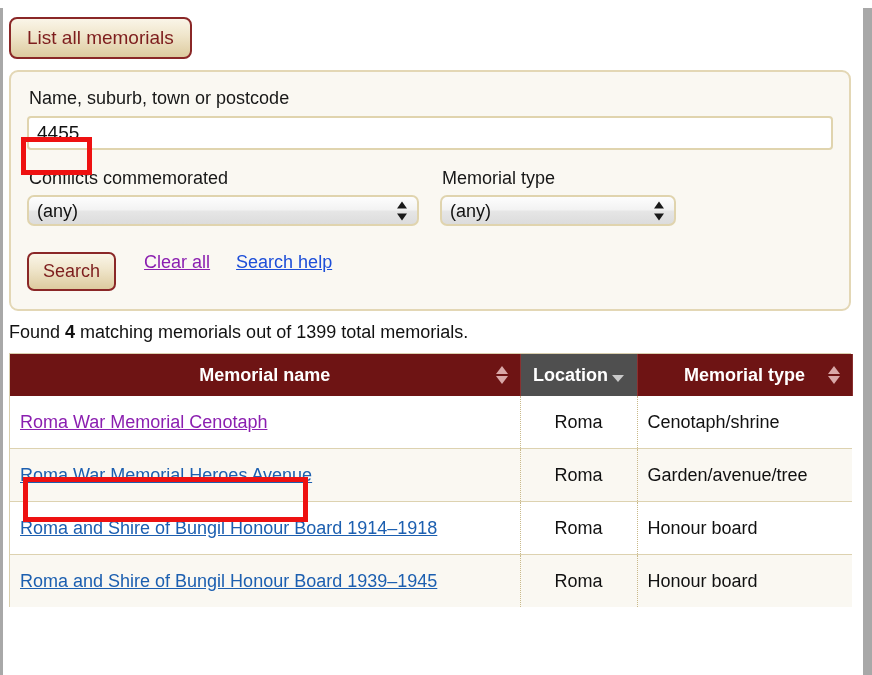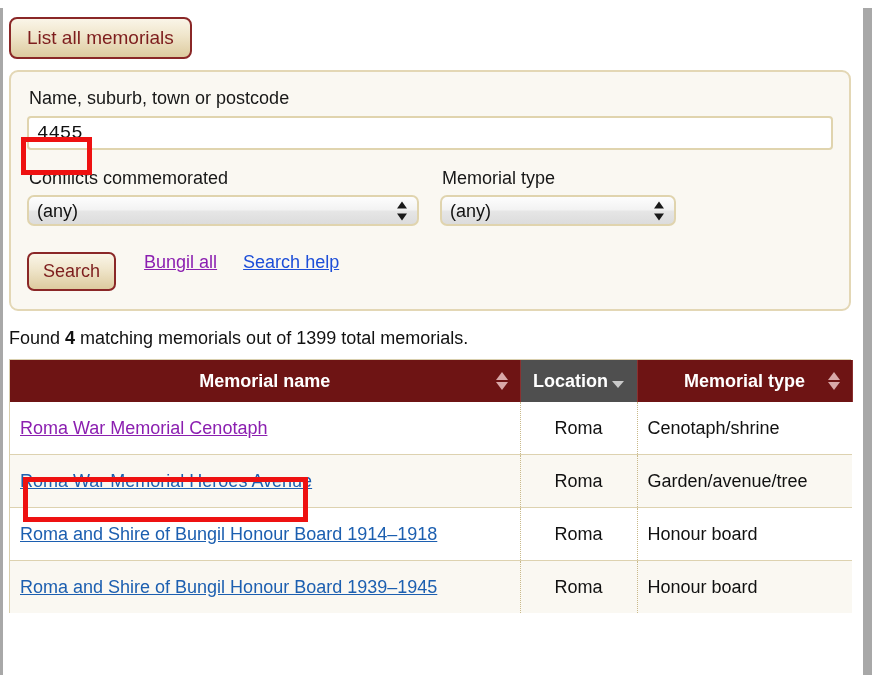--- a/index.html
+++ b/index.html
@@ -66,21 +66,21 @@
     font-size: 18px;
     color: #171717;
     margin: 0 0 6px 2px;
     line-height: 1.2;
   }
   .text-input {
     box-sizing: border-box;
     display: block;
     width: 100%;
     height: 34px;
-    font-family: Liberation Mono, monospace;
+    font-family: Liberation Sans, sans-serif;
     font-size: 19px;
     color: #111;
     background: #ffffff;
     border: 2px solid #e0d4ae;
     border-radius: 4px;
     padding: 2px 8px;
     outline: none;
   }
 
   .two-col {
@@ -145,21 +145,21 @@
     cursor: pointer;
     white-space: nowrap;
   }
   .link-visited { color: #8b1fb0; margin-left: 28px; }
   .link-blue    { color: #1d4ed8; margin-left: 26px; }
 
   
   .results-line {
     font-size: 18px;
     color: #111;
-    margin: 17px 0 10px 6px;
+    margin: 11px 0 10px 6px;
   }
   .results-line b { font-weight: bold; }
 
   
   .table-wrap {
     margin: 0 12px 0 6px;
     border: 1px solid #d9cfae;
     border-bottom: none;
   }
   table.results {
@@ -284,21 +284,21 @@
             <span class="spinner">
               <i class="up"></i>
                 <i class="down"></i>
             </span>
           </div>
         </div>
       </div>
 
       <div class="search-row">
         <button class="btn-tan btn-search">Search</button>
-        <a class="link link-visited">Bungil all</a>
+        <a class="link link-visited">Clear all</a>
         <a class="link link-blue">Search help</a>
       </div>
     </div>
 
     <div class="results-line">
       <span>Found </span><b>4</b><span> matching memorials out of </span><span>1399</span><span> total memorials.</span>
     </div>
 
     <div class="table-wrap">
       <table class="results">

